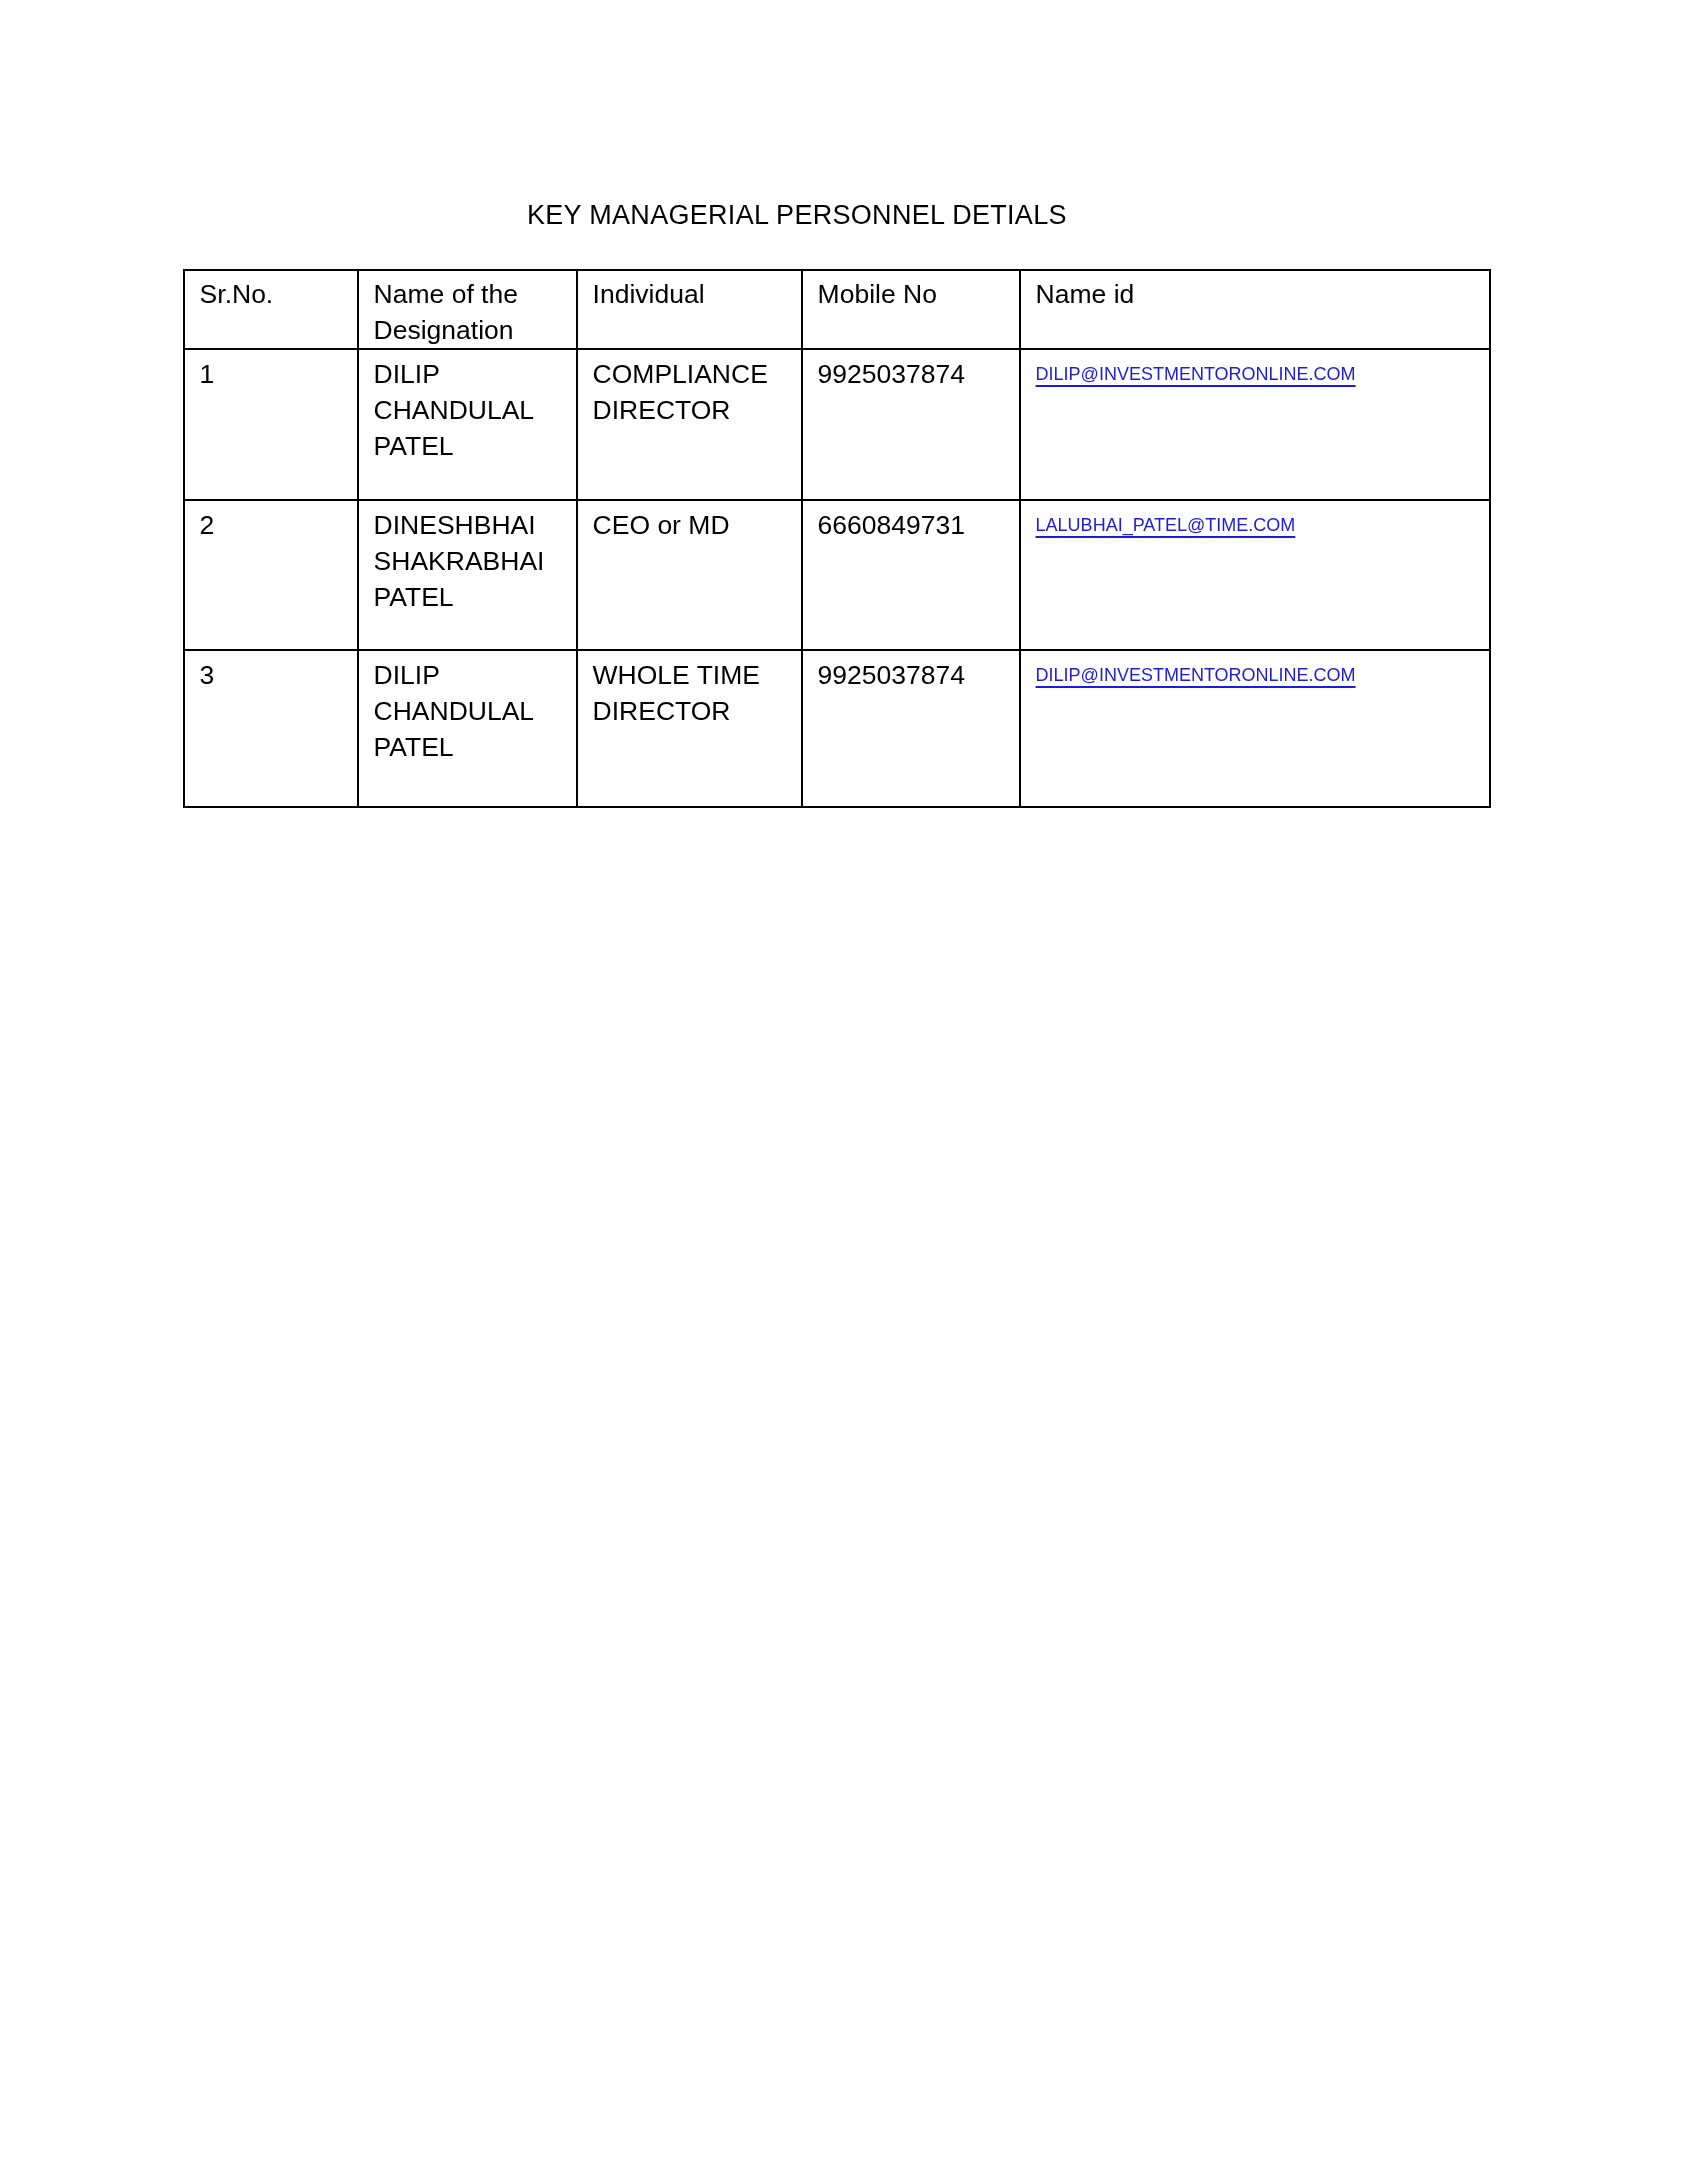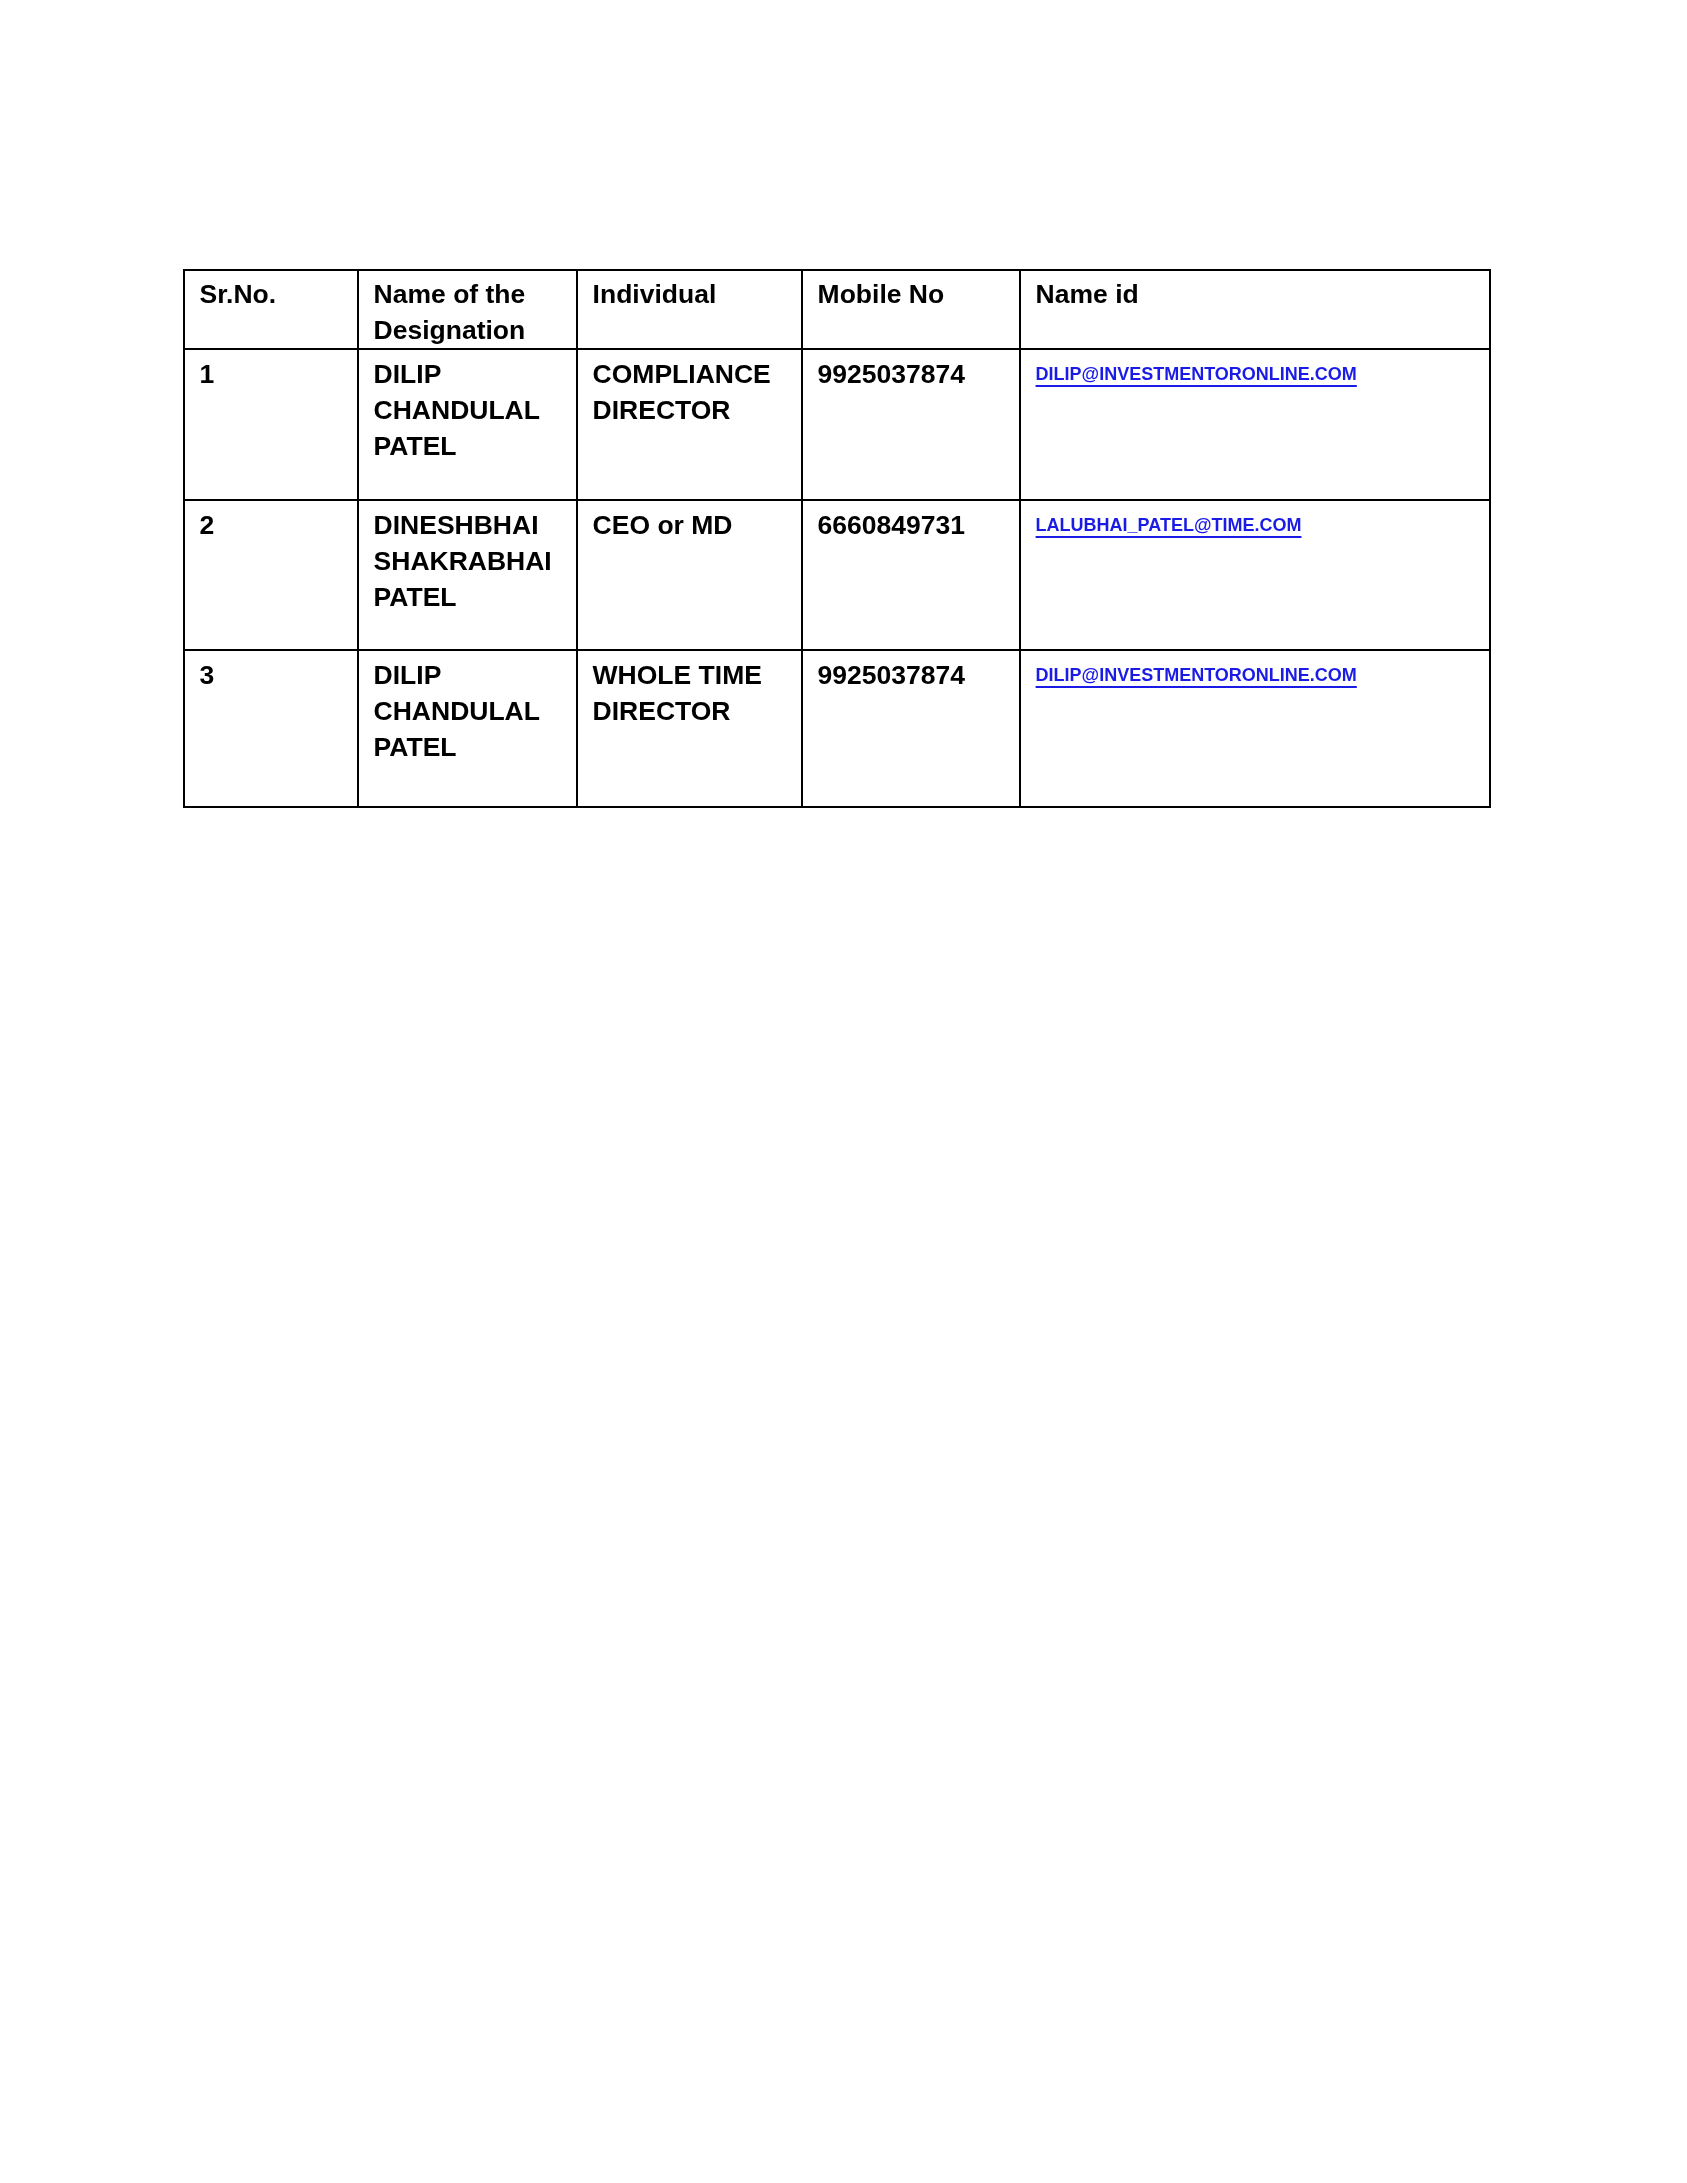--- a/index.html
+++ b/index.html
@@ -40,21 +40,21 @@
     width:1305px;
     border-collapse:collapse;
     table-layout:fixed;
     font-size:26.5px;
     line-height:36px;
   }
   table.kmp th, table.kmp td{
     border:2px solid var(--border-color);
     vertical-align:top;
     text-align:left;
-    font-weight:700;
+    font-weight:400;
     padding:5.3px 13.2px 0 14.6px;
     overflow:hidden;
   }
   table.kmp thead tr{height:77px;}
   tr.row-h-228{height:151px;}
   tr.row-h-227{height:150px;}
   tr.row-h-237{height:157px;}
   td.email-cell{
     padding-right:2.6px;
     white-space:nowrap;
@@ -67,20 +67,21 @@
     text-decoration-thickness:2px;
     text-underline-offset:4.6px;
     cursor:pointer;
   }
 </style>
 </head>
 <body>
 
 <div class="page">
 
+  <div class="doc-title">KEY MANAGERIAL PERSONNEL DETIALS</div>
 
   <table class="kmp">
     <colgroup>
       <col style="width:174px">
       <col style="width:219px">
       <col style="width:225px">
       <col style="width:218px">
       <col style="width:470px">
     </colgroup>
     <thead>

